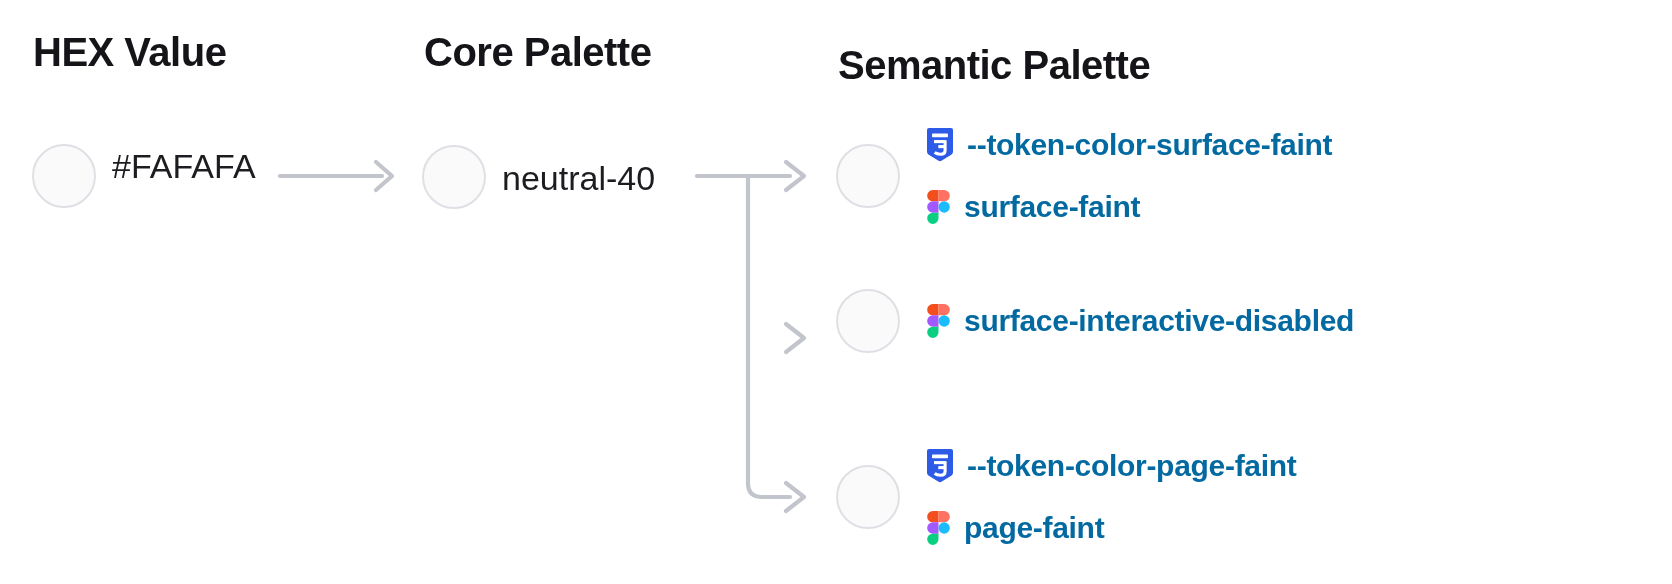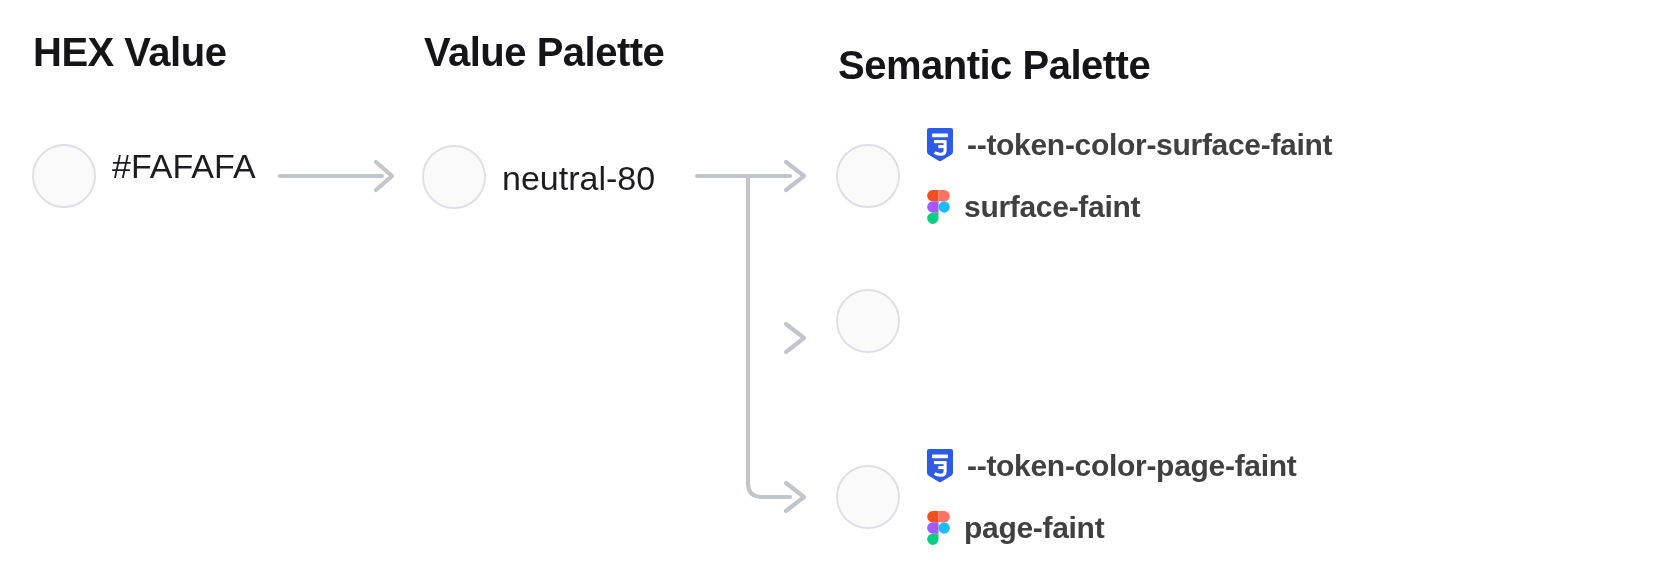--- a/index.html
+++ b/index.html
@@ -88,45 +88,45 @@
   .token-line {
     display: flex;
     align-items: center;
     gap: 14px;
     height: 36px;
   }
   .token-text {
     font-size: 30px;
     font-weight: 700;
     letter-spacing: -0.3px;
-    color: #404040;
+    color: #0369a1;
     white-space: nowrap;
     line-height: 1;
   }
   .icon-box { display: flex; align-items: center; }
 </style>
 </head>
 <body>
 
 <div class="canvas">
 
   <div class="col-heading heading-hex">HEX Value</div>
-  <div class="col-heading heading-core">Value Palette</div>
+  <div class="col-heading heading-core">Core Palette</div>
   <div class="col-heading heading-semantic">Semantic Palette</div>
 
   <div class="swatch swatch-hex"></div>
   <div class="value-label label-hex">#FAFAFA</div>
 
   <svg class="arrow-svg arrow1" width="140" height="44" viewBox="0 0 140 44">
     <path class="connector-stroke" d="M8 22 H110"></path>
     <path class="connector-stroke" d="M104 8 L120 22 L104 36"></path>
   </svg>
 
   <div class="swatch swatch-core"></div>
-  <div class="value-label label-core">neutral-80</div>
+  <div class="value-label label-core">neutral-40</div>
 
   <svg class="arrow-svg branch" width="130" height="372" viewBox="0 0 130 372">
     <path class="connector-stroke" d="M7 22 H100"></path>
     <path class="connector-stroke" d="M96 8 L114 22 L96 36"></path>
     <path class="connector-stroke" d="M58 22 V329 Q58 343 72 343 H100"></path>
     <path class="connector-stroke" d="M96 170 L114 184 L96 198"></path>
     <path class="connector-stroke" d="M96 329 L114 343 L96 357"></path>
   </svg>
 
   <div class="semantic-row row-0">
@@ -155,20 +155,32 @@
           </svg>
         </span>
         <span class="token-text">surface-faint</span>
       </div>
     </div>
   </div>
 
   <div class="semantic-row row-1">
     <div class="swatch semantic-swatch"></div>
     <div class="token-lines">
+      <div class="token-line">
+        <span class="icon-box">
+          <svg width="23" height="34" viewBox="0 0 38 57">
+            <path fill="#F24E1E" d="M0 9.5A9.5 9.5 0 0 1 9.5 0H19v19H9.5A9.5 9.5 0 0 1 0 9.5Z"></path>
+            <path fill="#FF7262" d="M19 0h9.5a9.5 9.5 0 1 1 0 19H19Z"></path>
+            <path fill="#A259FF" d="M0 28.5A9.5 9.5 0 0 1 9.5 19H19v19H9.5A9.5 9.5 0 0 1 0 28.5Z"></path>
+            <circle fill="#1ABCFE" cx="28.5" cy="28.5" r="9.5"></circle>
+            <path fill="#0ACF83" d="M0 47.5A9.5 9.5 0 0 1 9.5 38H19v9.5A9.5 9.5 0 1 1 0 47.5Z"></path>
+          </svg>
+        </span>
+        <span class="token-text">surface-interactive-disabled</span>
+      </div>
     </div>
   </div>
 
   <div class="semantic-row row-2">
     <div class="swatch semantic-swatch"></div>
     <div class="token-lines">
       <div class="token-line">
         <span class="icon-box">
           <svg width="26" height="34" viewBox="0 0 26 34">
             <path fill="#2D5BE7" d="M2 0 H24 Q26 0 26 2 V23.8 Q26 25.5 24.6 26.4 L14.4 32.8 Q13 33.7 11.6 32.8 L1.4 26.4 Q0 25.5 0 23.8 V2 Q0 0 2 0 Z"></path>

